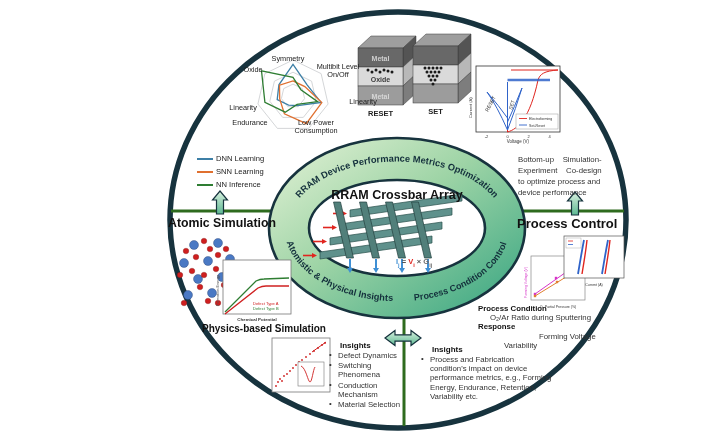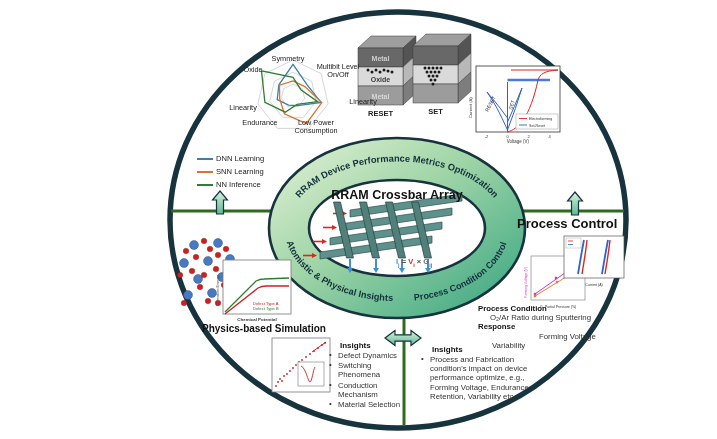--- a/index.html
+++ b/index.html
@@ -280,64 +280,71 @@
   <span class="f-i"><span>I</span><sub>j</sub></span><span class="f-op"> = </span><span class="f-v"><span>V</span><sub>i</sub></span><span class="f-op"> × </span><span class="f-g"><span>G</span><sub>ij</sub></span>
 </div>
 
 <div id="radar-labels" class="abs" style="left:0;top:0;width:717px;height:439px;pointer-events:none;">
       <div class="radar-axis-label" style="left: 288px; top: 59px;">Symmetry</div>
       <div class="radar-axis-label" style="left: 338px; top: 71px;">Multibit Level
 On/Off</div>
       <div class="radar-axis-label" style="left: 339px; top: 102px; margin-left: 24px;">Linearity</div>
       <div class="radar-axis-label" style="left: 316px; top: 127px;">Low Power
 Consumption</div>
-      <div class="radar-axis-label" style="left: 260px; top: 123px;">Endurance</div>
+      <div class="radar-axis-label" style="left: 250px; top: 123px;">Endurance</div>
       <div class="radar-axis-label" style="left: 243px; top: 108px;">Linearity</div>
       <div class="radar-axis-label" style="left: 253px; top: 70px;">Oxide</div>
     </div>
 
 <div id="nn-legend" class="abs" style="left:197px;top:154px;">
       <div class="legend-row">
         <span class="legend-swatch" style="background: rgb(61, 127, 166);"></span>
         <span class="legend-label">DNN Learning</span>
       </div>
       <div class="legend-row">
         <span class="legend-swatch" style="background: rgb(224, 112, 47);"></span>
         <span class="legend-label">SNN Learning</span>
       </div>
       <div class="legend-row">
         <span class="legend-swatch" style="background: rgb(46, 125, 50);"></span>
         <span class="legend-label">NN Inference</span>
       </div>
     </div>
 
+<div class="abs hd" style="left:168px;top:216px;font-size:12.3px;">Atomic Simulation</div>
 
 <div class="abs hd" style="left:517px;top:216px;font-size:13px;">Process Control</div>
 
 <div class="abs hd" style="left:202px;top:323px;font-size:10px;">Physics-based Simulation</div>
 
+<div id="codesign" class="abs smalltxt" style="left:518px;top:155px;width:128px;line-height:1.4;">
+      <div>Bottom-up&nbsp;&nbsp;&nbsp;&nbsp;Simulation-</div>
+      <div>Experiment&nbsp;&nbsp;&nbsp;&nbsp;Co-design</div>
+      <div>to optimize process and</div>
+      <div>device performance</div>
+    </div>
 
 <div class="abs" style="left:478px;top:304px;width:132px;font-size:7.8px;line-height:1.18;color:#333;">
   <div class="pc-bold">Process Condition</div>
   <div style="margin-left:12px;">O₂/Ar Ratio during Sputtering</div>
   <div class="pc-bold">Response</div>
   <div style="margin-left:22px;padding-left:39px;">Forming Voltage</div>
-  <div style="margin-left:14px;">Variability</div>
+  <div style="margin-left:26px;">Variability</div>
 </div>
 
 <div class="abs" style="left:328px;top:341px;width:80px;">
   <div class="ins-title">Insights</div>
   <ul class="ins">
     <li>Defect Dynamics</li>
     <li>Switching Phenomena</li>
     <li>Conduction Mechanism</li>
     <li>Material Selection</li>
   </ul>
 </div>
 
 <div class="abs" style="left:420px;top:345px;width:132px;">
   <div class="ins-title">Insights</div>
   <ul class="ins">
-    <li>Process and Fabrication condition's impact on device performance optimize, e.g., Forming Voltage, Endurance, Retention, Variability etc.</li>
+    <li>Process and Fabrication condition's impact on device performance metrics, e.g., Forming Energy, Endurance, Retention, Variability etc.</li>
   </ul>
 </div>
 
 </div>
 
 </body></html>

